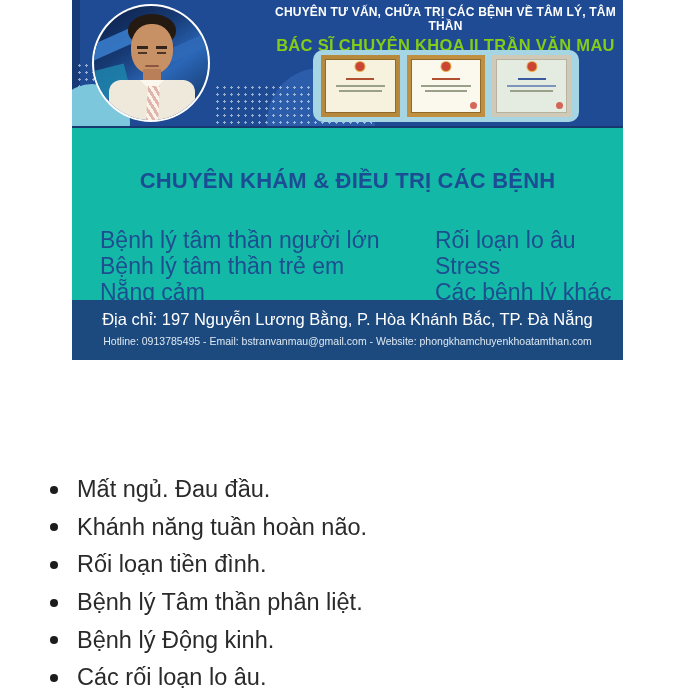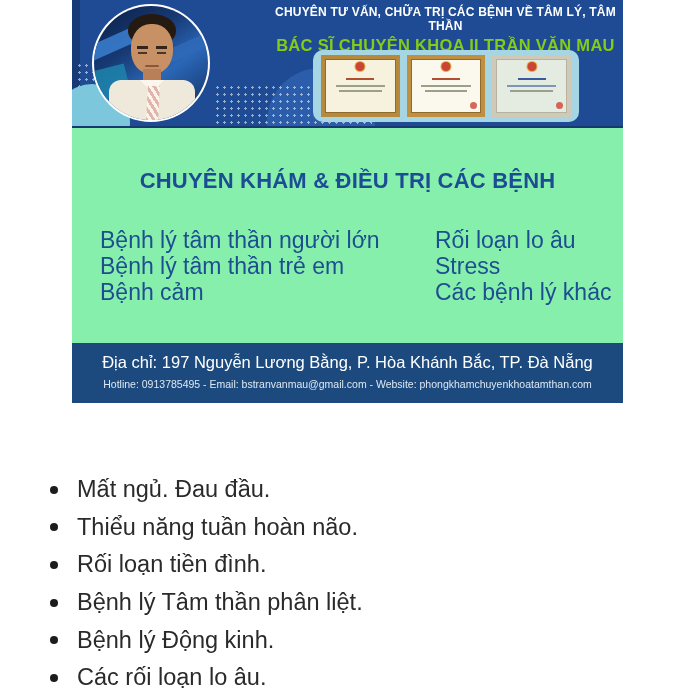--- a/index.html
+++ b/index.html
@@ -63,21 +63,21 @@
             background:#cc4433; border-radius:50%; box-shadow:0 0 0 1px #e0b050; }
   .cline { position:absolute; height:2px; background:#9aa08a; }
   .cl-a { top:19px; left:30%; width:40%; background:#b05030; }
   .cl-b { top:26px; left:15%; width:70%; }
   .cl-c { top:31px; left:20%; width:60%; }
   .cert.c3 .cl-a { background:#3a5aa0; }
   .cert.c3 .cl-b { background:#3a5aa0; opacity:.6; }
   .seal { position:absolute; right:4px; bottom:4px; width:7px; height:7px; border-radius:50%; background:#cc4433; opacity:.8; }
 
   
-  .services { position:relative; height:215px; background:#86efac; }
+  .services { position:relative; height:172px; background:#14b8a6; }
   .services-heading { position:absolute; top:40px; width:100%; text-align:center;
                       color:#1c4d94; font-size:22px; font-weight:bold; letter-spacing:.2px; }
   .col { position:absolute; top:99px; color:#1d4e90; font-size:23px; line-height:26px; }
   .col-left  { left:28px; }
   .col-right { left:363px; }
 
   
   .contact { position:relative; height:60px; background:#1c4a7e; color:#fff; text-align:center;
              padding-top:10px; }
   .address { font-size:16.5px; }
@@ -148,21 +148,21 @@
           <div class="seal"></div>
         </div>
       </div>
     </div>
 
     <div class="services">
       <div class="services-heading">CHUYÊN KHÁM &amp; ĐIỀU TRỊ CÁC BỆNH</div>
       <div class="col col-left">
         <div class="svc">Bệnh lý tâm thần người lớn</div>
         <div class="svc">Bệnh lý tâm thần trẻ em</div>
-        <div class="svc">Bệnh cảm</div>
+        <div class="svc">Nẵng cảm</div>
       </div>
       <div class="col col-right">
         <div class="svc">Rối loạn lo âu</div>
         <div class="svc">Stress</div>
         <div class="svc">Các bệnh lý khác</div>
       </div>
     </div>
 
     <div class="contact">
       <div class="address">Địa chỉ: 197 Nguyễn Lương Bằng, P. Hòa Khánh Bắc, TP. Đà Nẵng</div>
@@ -170,21 +170,21 @@
     </div>
   </div>
 
   <ul class="symptoms">
     <li class="sym">
       <span class="dot"></span>
       <span class="sym-text">Mất ngủ. Đau đầu.</span>
     </li>
     <li class="sym">
       <span class="dot"></span>
-      <span class="sym-text">Thiểu năng tuần hoàn não.</span>
+      <span class="sym-text">Khánh năng tuần hoàn não.</span>
     </li>
     <li class="sym">
       <span class="dot"></span>
       <span class="sym-text">Rối loạn tiền đình.</span>
     </li>
     <li class="sym">
       <span class="dot"></span>
       <span class="sym-text">Bệnh lý Tâm thần phân liệt.</span>
     </li>
     <li class="sym">

